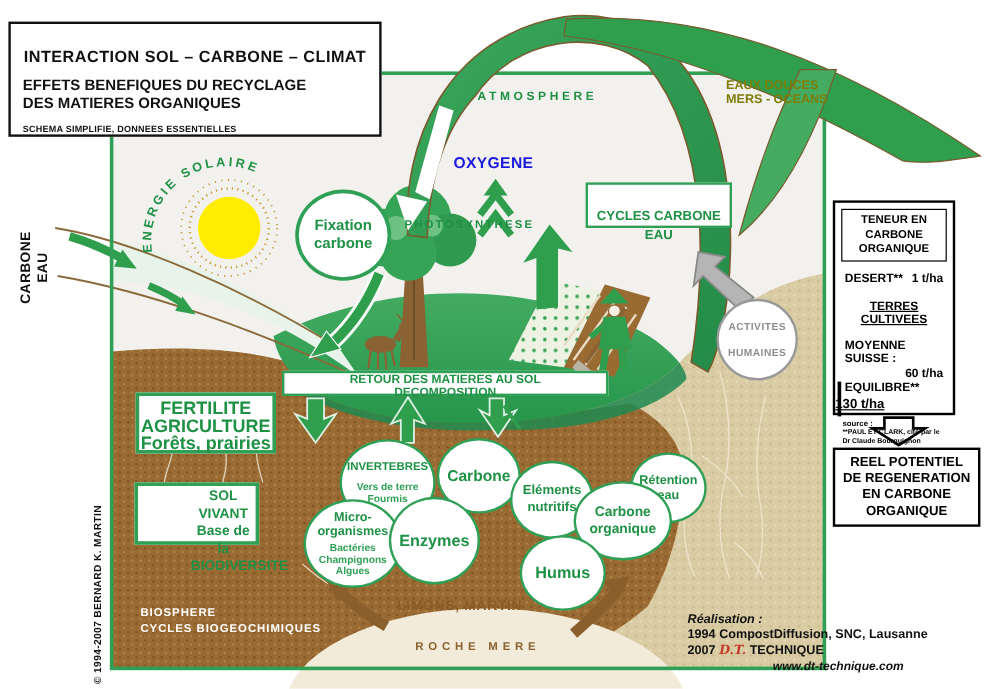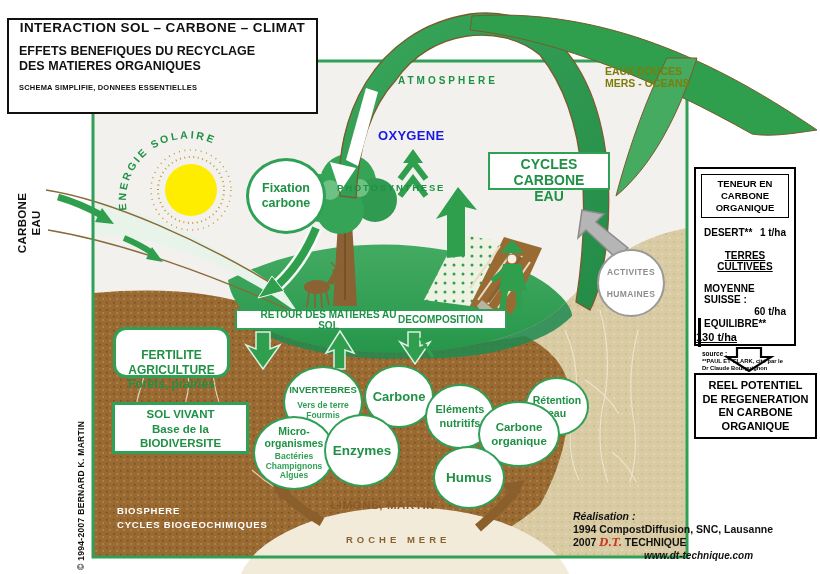--- a/index.html
+++ b/index.html
@@ -2,38 +2,38 @@
 <html><head>
 <meta charset="utf-8">
 <style>
   html,body{margin:0;padding:0;background:#fff;}
   #stage{position:relative;width:820px;height:574px;background:#fff;overflow:hidden;
          font-family:"Liberation Sans",sans-serif;-webkit-font-smoothing:antialiased;}
   #art{position:absolute;left:0;top:0;z-index:1;}
   .lay{position:absolute;z-index:3;}
   
   .title-box{left:7px;top:18px;width:311px;height:96px;background:#fff;border:2.5px solid #111;
-             box-sizing:border-box;padding:0 10px;z-index:6;}
+             box-sizing:border-box;padding:20px 10px;z-index:6;}
   .title-box .t1{font-size:13.5px;font-weight:bold;color:#111;letter-spacing:.4px;text-align:center;}
   .title-box .t2{font-size:12.5px;font-weight:bold;color:#111;margin-top:9px;line-height:15px;}
   .title-box .t3{font-size:7.5px;font-weight:bold;color:#111;margin-top:9px;letter-spacing:.2px;}
   
   .sp-green{font-weight:bold;color:#1f9145;}
   .atmosphere{left:398px;top:75px;font-size:10px;letter-spacing:3px;}
   .photosynthese{left:337px;top:182px;font-size:9.5px;letter-spacing:1.8px;}
   .oxygene{left:378px;top:128px;font-size:13px;font-weight:bold;color:#1a1adf;letter-spacing:.3px;}
   .eaux{left:605px;top:66px;font-size:10.5px;font-weight:bold;color:#7d7d08;line-height:11.5px;}
   
   .gbox{position:absolute;background:#fff;border:2px solid #2fa055;box-sizing:border-box;
         color:#1f9145;font-weight:bold;text-align:center;z-index:3;}
-  .cycles-box{left:488px;top:152px;width:122px;height:38px;font-size:14px;line-height:16px;padding-top:2px;}
+  .cycles-box{left:488px;top:152px;width:122px;height:38px;font-size:11px;line-height:16px;padding-top:18px;}
   .retour-box{left:235px;top:309px;width:272px;height:21px;display:flex;align-items:center;
-              justify-content:space-between;padding:0 22px;font-size:10px;}
-  .fertilite-box{left:113px;top:327px;width:117px;height:51px;border-width:3px;font-size:12px;line-height:14.5px;padding-top:18px;border-radius:13px;}
-  .sol-box{left:112px;top:402px;width:137px;height:52px;border-width:3px;font-size:11.5px;line-height:14.5px;padding-top:2px;}
+              justify-content:space-between;padding:0 22px;font-size:10px;flex-direction:column;}
+  .fertilite-box{left:113px;top:327px;width:117px;height:51px;border-width:3px;font-size:15px;line-height:14.5px;padding-top:4px;}
+  .sol-box{left:112px;top:402px;width:104px;height:52px;border-width:3px;font-size:11.5px;line-height:14.5px;padding-top:2px;padding-left:44px;}
   
   .bubble{position:absolute;background:#fff;border:2.5px solid #2fa055;border-radius:50%;
           box-sizing:border-box;display:flex;flex-direction:column;align-items:center;justify-content:center;
           color:#1f9145;font-weight:bold;text-align:center;z-index:3;}
   .bubble .sub{font-weight:bold;color:#2fa055;}
   .fixation{left:246px;top:158px;width:80px;height:76px;font-size:12.5px;line-height:15px;border-width:3px;}
   .activites{left:597px;top:249px;width:68px;height:68px;border-color:#999;color:#8e8e8e;
              font-size:8.5px;line-height:22px;letter-spacing:.4px;border-width:2px;}
   .invertebres{left:283px;top:366px;width:80px;height:72px;font-size:9.5px;}
   .invertebres .sub{font-size:8.5px;line-height:10px;margin-top:5px;}

